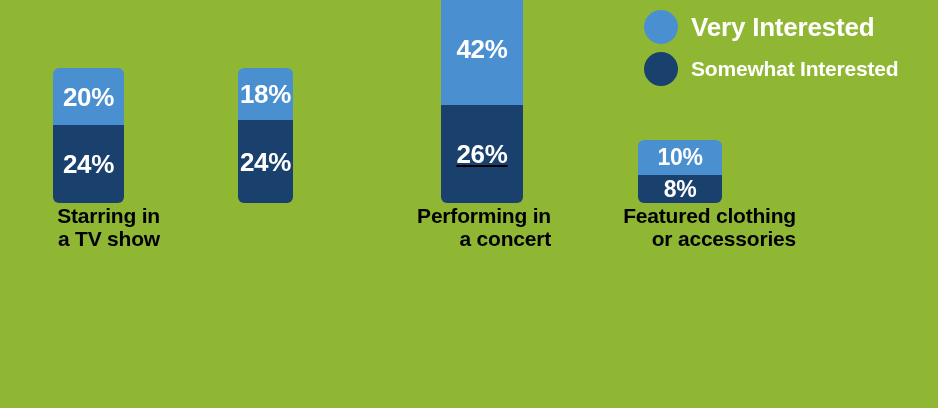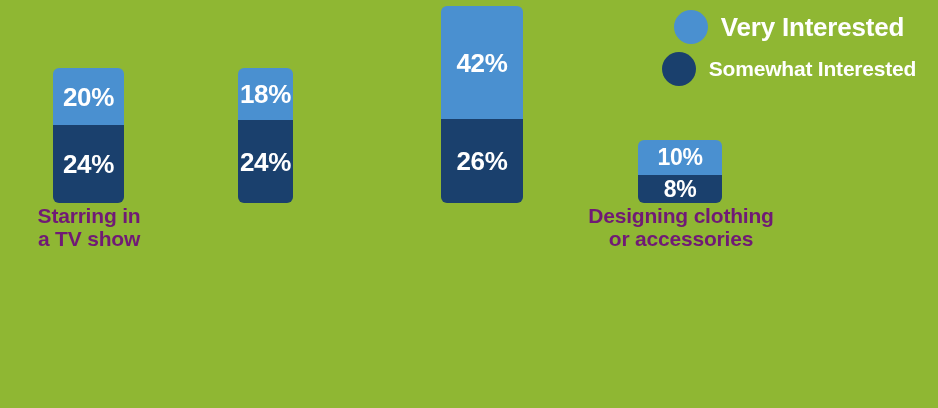--- a/index.html
+++ b/index.html
@@ -55,41 +55,40 @@
     letter-spacing: -0.3px;
     white-space: nowrap;
   }
   .seg.small .seg-label {
     font-size: 23px;
   }
 
   .cat-label {
     position: absolute;
     top: 205px;
-    text-align: center;
-    color: #701a75;
+    text-align: right;
+    color: #000000;
     font-weight: bold;
     font-size: 21px;
     line-height: 1.08;
     letter-spacing: -0.2px;
     white-space: pre-line;
   }
 
   
   #legend {
     position: absolute;
     left: 644px;
     top: 10px;
     width: 290px;
   }
   .legend-row {
     display: flex;
     align-items: center;
     margin-bottom: 8px;
-    justify-content: center;
   }
   .legend-swatch {
     width: 34px;
     height: 34px;
     border-radius: 50%;
     flex: 0 0 auto;
   }
   .legend-swatch.very {
     background: #4A90D0;
   }
@@ -138,37 +137,39 @@
         <span class="seg-label">24%</span>
       </div>
     </div>
   </div>
 
   <div class="bar-group" id="bar-2" style="left: 429px; width: 82px; padding-left: 12px;">
     <div class="bar-stack">
       <div class="seg seg-very" id="seg-very-2" style="height: 113px;">
         <span class="seg-label">42%</span>
       </div>
-      <div class="seg seg-somewhat" id="seg-som-2" style="height: 84px;">
+      <div class="seg seg-somewhat" id="seg-som-2" style="height: 98px; text-decoration: underline;">
         <span class="seg-label">26%</span>
       </div>
     </div>
   </div>
+  <div class="cat-label" id="cat-2" style="left: 389px; width: 162px;">Performing in
+a concert</div>
 
   <div class="bar-group" id="bar-3" style="left: 638px; width: 84px;">
     <div class="bar-stack">
       <div class="seg seg-very small" id="seg-very-3" style="height: 35px;">
         <span class="seg-label">10%</span>
       </div>
       <div class="seg seg-somewhat small" id="seg-som-3" style="height: 28px;">
         <span class="seg-label">8%</span>
       </div>
     </div>
   </div>
-  <div class="cat-label" id="cat-3" style="left: 566px; width: 230px;">Designing clothing
+  <div class="cat-label" id="cat-3" style="left: 566px; width: 230px;">Featured clothing
 or accessories</div>
 
   <div id="legend">
     <div class="legend-row">
       <div class="legend-swatch very"></div>
       <div class="legend-text very">Very Interested</div>
     </div>
     <div class="legend-row">
       <div class="legend-swatch somewhat"></div>
       <div class="legend-text somewhat">Somewhat Interested</div>

